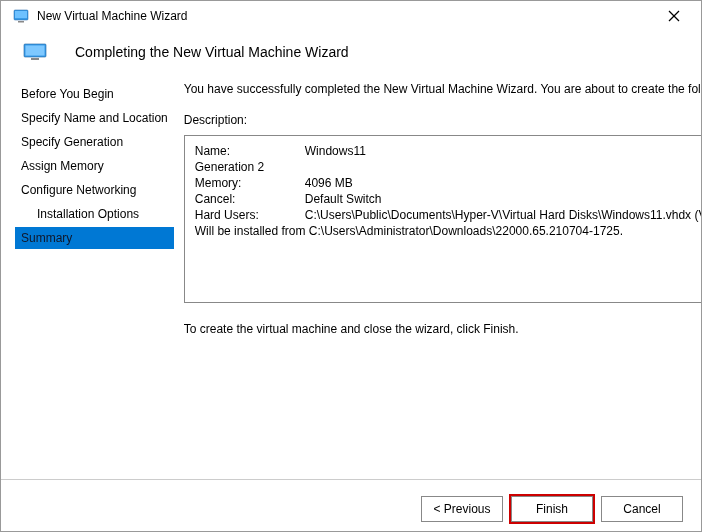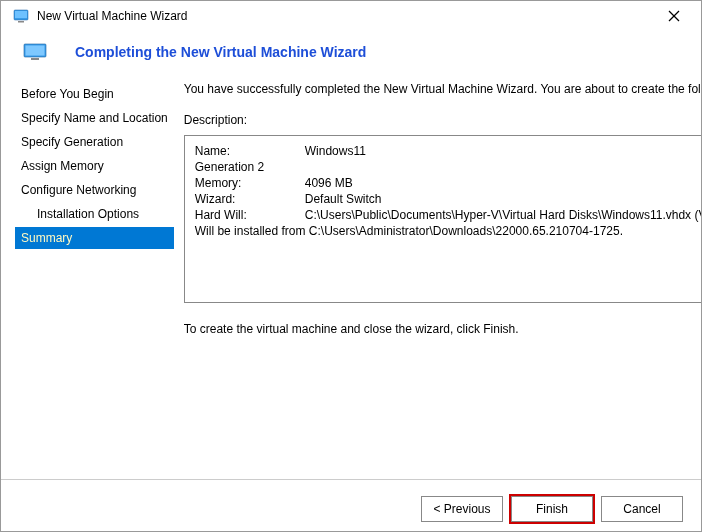--- a/index.html
+++ b/index.html
@@ -39,22 +39,22 @@
       display: flex;
       align-items: center;
       padding: 12px 22px 18px 22px;
     }
     .header .big-icon {
       width: 24px; height: 18px;
       margin-right: 28px;
     }
     .header h1 {
       font-size: 14px;
-      font-weight: 700;
-      color: #1d4ed8;
+      font-weight: 400;
+      color: #000000;
     }
     .body {
       display: flex;
       height: 362px;
     }
     .sidebar {
       width: 178px;
       padding: 4px 0 0 14px;
     }
     .sidebar .step {
@@ -63,21 +63,21 @@
       padding: 4px 6px;
       margin-bottom: 2px;
       cursor: pointer;
       white-space: nowrap;
     }
     .sidebar .step.indent {
       padding-left: 22px;
     }
     .sidebar .step.active {
       background: #0078d4;
-      color: #fef9c3;
+      color: #0f172a;
     }
     .content {
       flex: 1;
       padding: 2px 18px 0 10px;
       position: relative;
     }
     .content p {
       font-size: 12px;
       line-height: 1.4;
       color: #000;
@@ -192,25 +192,25 @@
         <span>Windows11</span>
       </div>
       <div class="summary-row">
         <span>Generation 2</span>
       </div>
       <div class="summary-row">
         <span class="k">Memory:</span>
         <span>4096 MB</span>
       </div>
       <div class="summary-row">
-        <span class="k">Wizard:</span>
+        <span class="k">Cancel:</span>
         <span>Default Switch</span>
       </div>
       <div class="summary-row">
-        <span class="k">Hard Will:</span>
+        <span class="k">Hard Users:</span>
         <span>C:\Users\Public\Documents\Hyper-V\Virtual Hard Disks\Windows11.vhdx (VHDX,</span>
       </div>
       <div class="summary-row">
         <span>Will be installed from C:\Users\Administrator\Downloads\22000.65.210704-1725.</span>
       </div>
       <div class="spacer-wide"></div>
     </div>
 
     <p class="finish-hint">To create the virtual machine and close the wizard, click Finish.</p>
   </div>

